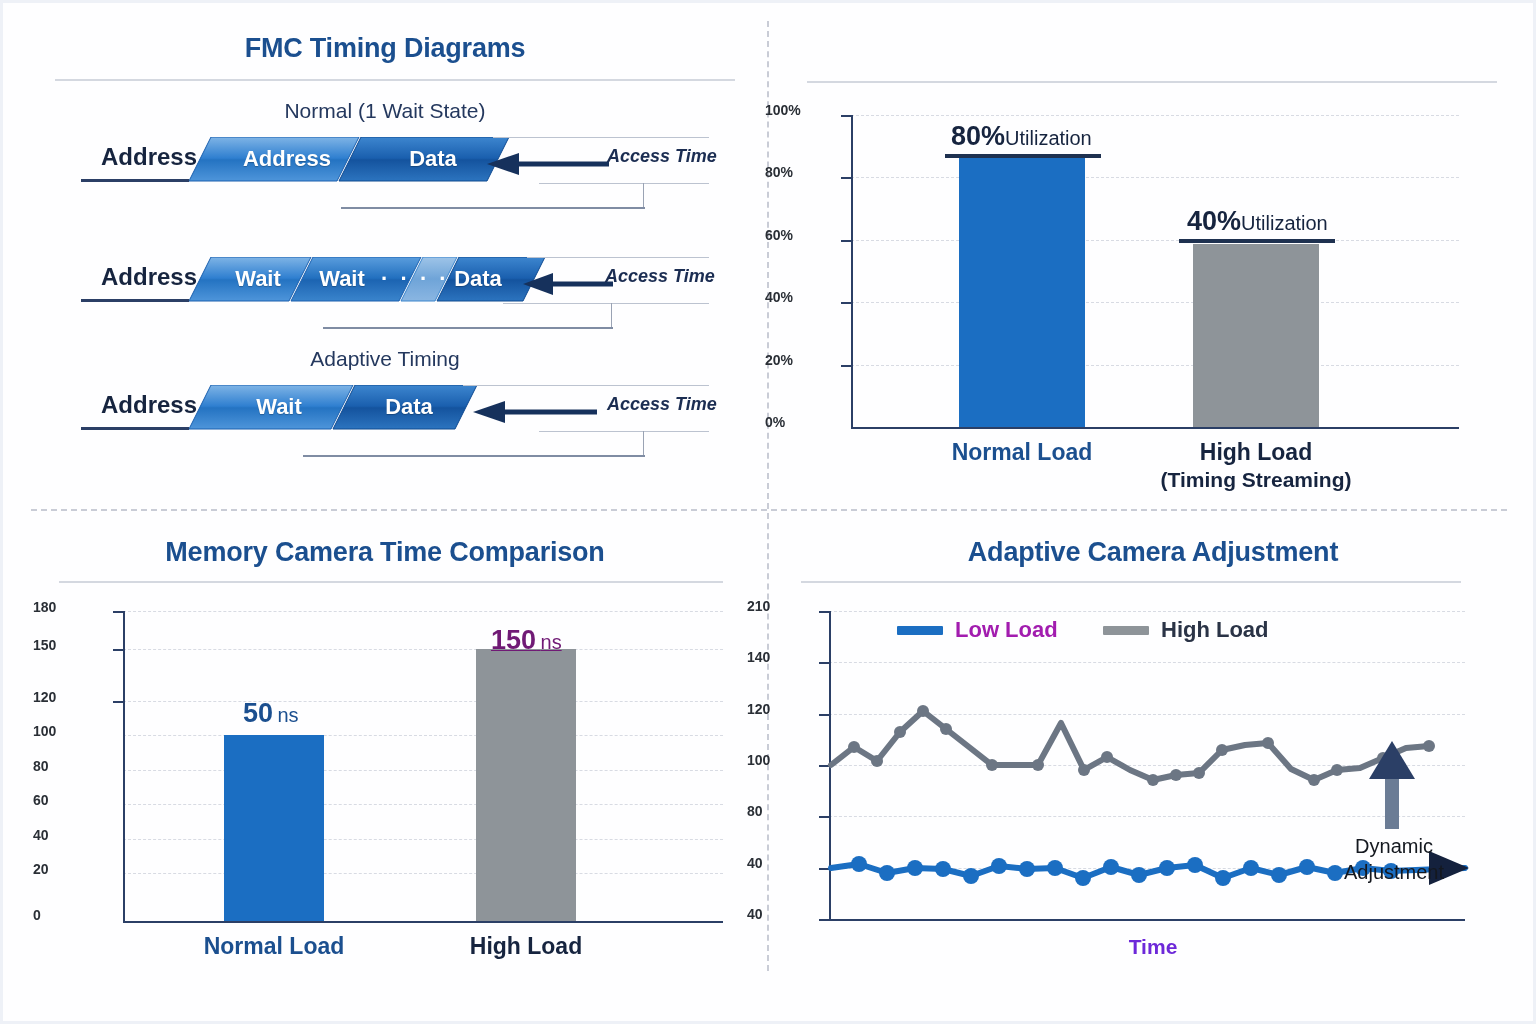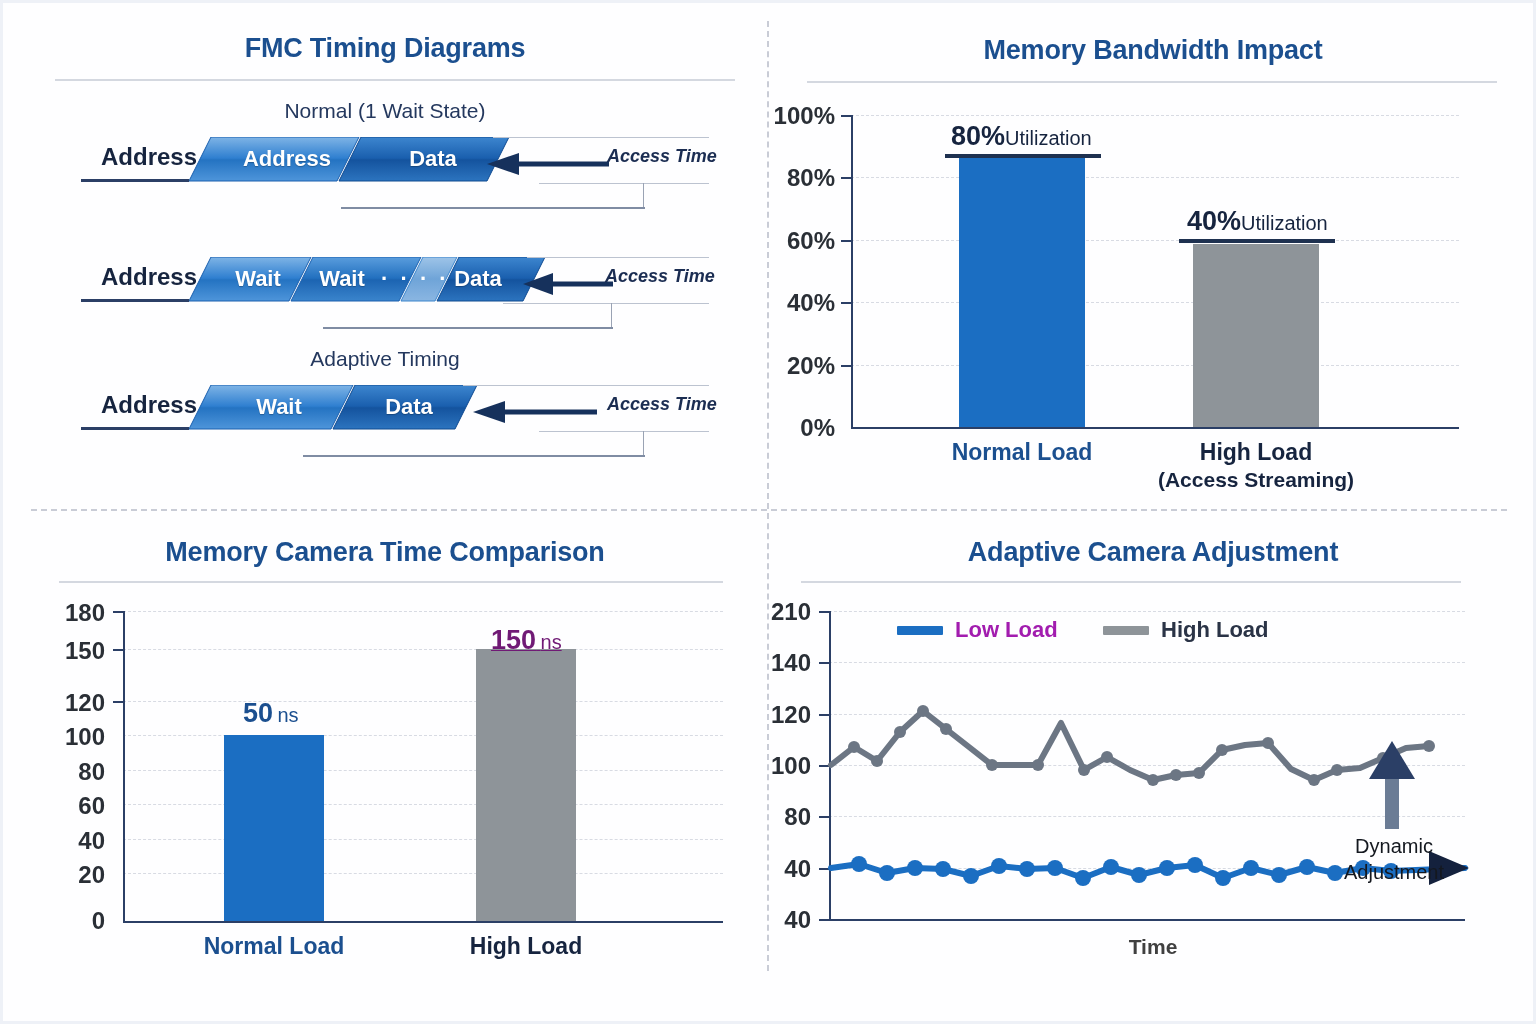--- a/index.html
+++ b/index.html
@@ -71,22 +71,22 @@
     position:absolute;font-size:22px;font-weight:bold;color:#ffffff;
     white-space:nowrap;text-shadow:0 1px 1px rgba(0,0,0,.25);
   }
   .dots{
     position:absolute;font-size:22px;font-weight:bold;color:#ffffff;
     letter-spacing:3px;
   }
 
   
   .axis-lbl{
-    position:absolute;font-size:24px;font-weight:bold;color:#2a2f36;
-    text-align:right;white-space:nowrap;
+    position:absolute;font-size:14px;font-weight:bold;color:#2a2f36;
+    white-space:nowrap;
   }
   .grid{position:absolute;height:0;border-top:1.5px dashed #d8dbe3;}
   .yaxis{position:absolute;width:0;border-left:2.5px solid #2b3f66;}
   .xaxis{position:absolute;height:0;border-top:2.5px solid #2b3f66;}
   .tick{position:absolute;height:0;border-top:2.5px solid #2b3f66;}
 
   .bar{position:absolute;}
   .barcap{position:absolute;height:4px;background:#1e3150;}
   .bar-val{position:absolute;white-space:nowrap;}
   .bar-val .num{font-size:27px;font-weight:bold;}
@@ -103,21 +103,21 @@
   .legend-item{position:absolute;display:flex;align-items:center;gap:12px;}
   .legend-swatch{width:46px;height:9px;border-radius:1px;}
   .legend-text{font-size:22px;font-weight:bold;}
 
   .annot{
     position:absolute;text-align:center;font-size:20px;color:#14181f;
     line-height:1.32;white-space:nowrap;
   }
   .xlabel{
     position:absolute;text-align:center;left:0;right:0;
-    font-size:21px;font-weight:bold;color:#404040;
+    font-size:21px;font-weight:bold;color:#6d28d9;
   }
 </style>
 </head>
 <body>
 
 <div id="page">
 
   <div class="divider-v"></div>
   <div class="divider-h"></div>
 
@@ -245,21 +245,20 @@
         <line x1="28" y1="12" x2="124" y2="12" stroke="#16315c" stroke-width="5"></line>
         <polygon points="0,12 32,1 32,23" fill="#16315c"></polygon>
       </svg>
       <div class="tim-access" style="left:604px;top:47px;">Access Time</div>
       <div class="tim-stub" style="left:640px;top:84px;height:26px;"></div>
       <div class="tim-underline" style="left:300px;top:108px;width:342px;"></div>
     </div>
   </div>
 
   <div class="quad q-tr">
-    <div class="panel-title" style="top:32px;">Memory Bandwidth Impact</div>
     <div class="title-rule" style="left:38px;width:690px;top:78px;"></div>
 
     <div class="grid" style="left:82px;top:112px;width:608px;"></div>
     <div class="grid" style="left:82px;top:174px;width:608px;"></div>
     <div class="grid" style="left:82px;top:237px;width:608px;"></div>
     <div class="grid" style="left:82px;top:299px;width:608px;"></div>
     <div class="grid" style="left:82px;top:362px;width:608px;"></div>
 
     <div class="yaxis" style="left:82px;top:112px;height:312px;"></div>
     <div class="xaxis" style="left:82px;top:424px;width:608px;"></div>
@@ -283,21 +282,21 @@
     </div>
 
     <div class="bar" style="left:424px;top:241px;width:126px;height:183px;background:#8e9499;"></div>
     <div class="barcap" style="left:410px;top:236px;width:156px;"></div>
     <div class="bar-val" style="left:418px;top:203px;color:#16243f;">
       <span class="num">40%</span><span class="unit">Utilization</span>
     </div>
 
     <div class="cat-lbl" style="left:153px;top:436px;width:200px;color:#1b4f8f;">Normal Load</div>
     <div class="cat-lbl" style="left:387px;top:436px;width:200px;color:#16243f;">High Load</div>
-    <div class="cat-sub" style="left:387px;top:465px;width:200px;">(Access Streaming)</div>
+    <div class="cat-sub" style="left:387px;top:465px;width:200px;">(Timing Streaming)</div>
   </div>
 
   <div class="quad q-bl">
     <div class="panel-title" style="top:26px;">Memory Camera Time Comparison</div>
     <div class="title-rule" style="left:56px;width:664px;top:70px;"></div>
 
     <div class="grid" style="left:120px;top:100px;width:600px;"></div>
     <div class="grid" style="left:120px;top:138px;width:600px;"></div>
     <div class="grid" style="left:120px;top:190px;width:600px;"></div>
     <div class="grid" style="left:120px;top:224px;width:600px;"></div>

